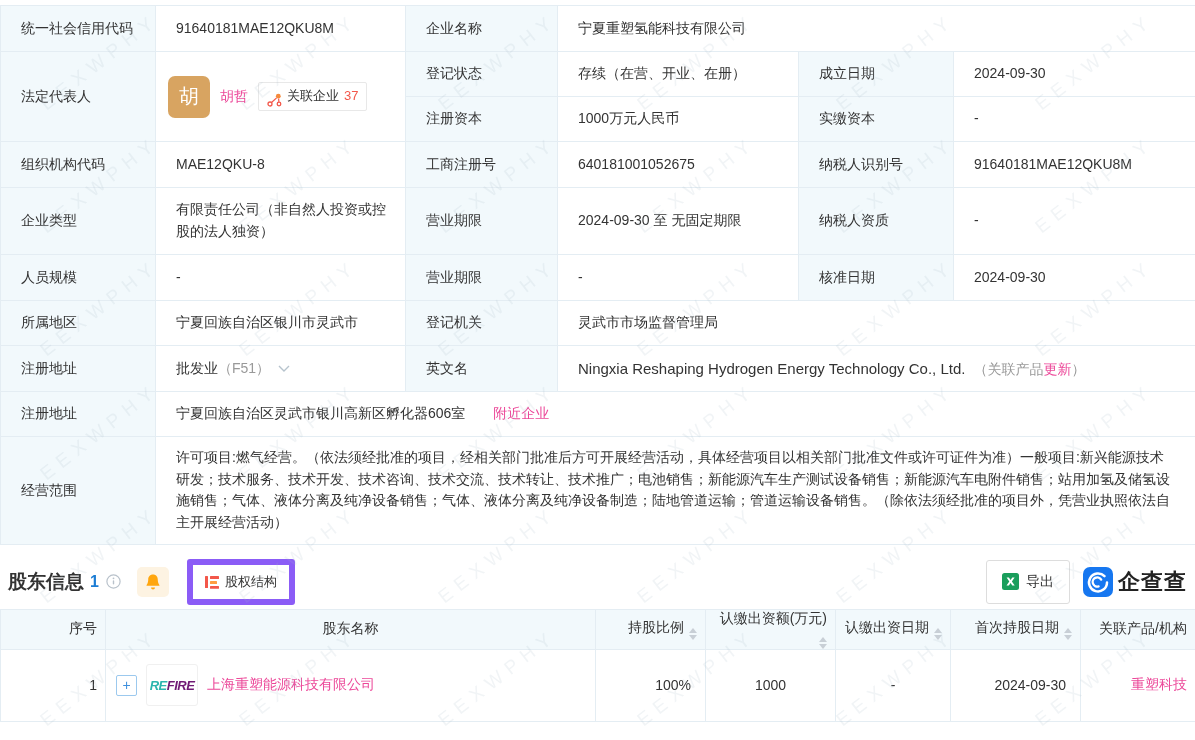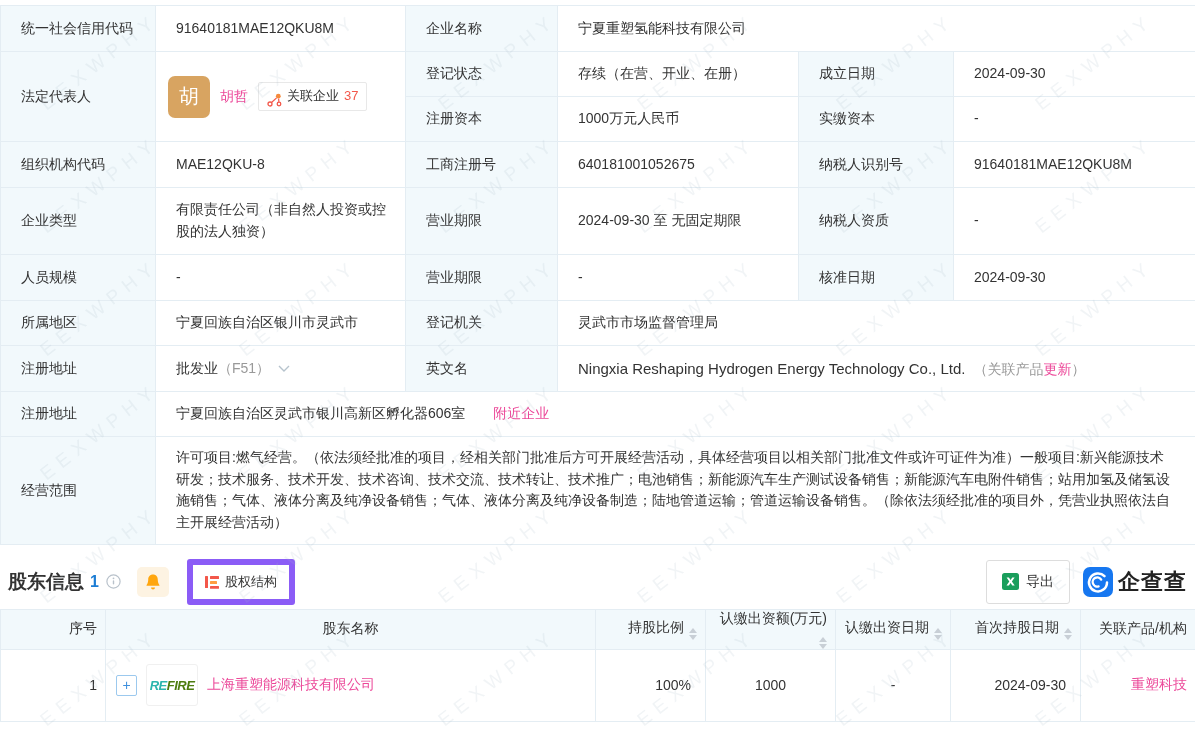--- a/index.html
+++ b/index.html
@@ -101,21 +101,21 @@
     width:21px; height:21px; border:1px solid #9cc9ee; border-radius:2px; background:#fff;
     color:#3d8fdd; font-size:14px; line-height:19px; text-align:center; cursor:pointer; flex:0 0 auto;
   }
   .refire{
     width:52px; height:42px; border:1px solid #f0f0f0; border-radius:3px; background:#fff;
     display:flex; align-items:center; justify-content:center; flex:0 0 auto;
     font-style:italic; font-weight:900; font-size:13px; letter-spacing:-0.5px;
     transform:skewX(0deg); white-space:nowrap;
   }
   .refire .re{ color:#2cb5ae; font-style:italic; }
-  .refire .fire{ color:#4d7c0f; font-style:italic; }
+  .refire .fire{ color:#701a75; font-style:italic; }
 </style>
 </head>
 <body>
 
 <table class="info-table">
   <colgroup>
     <col style="width:155px">
       <col style="width:250px">
       <col style="width:152px">
     <col style="width:241px">

